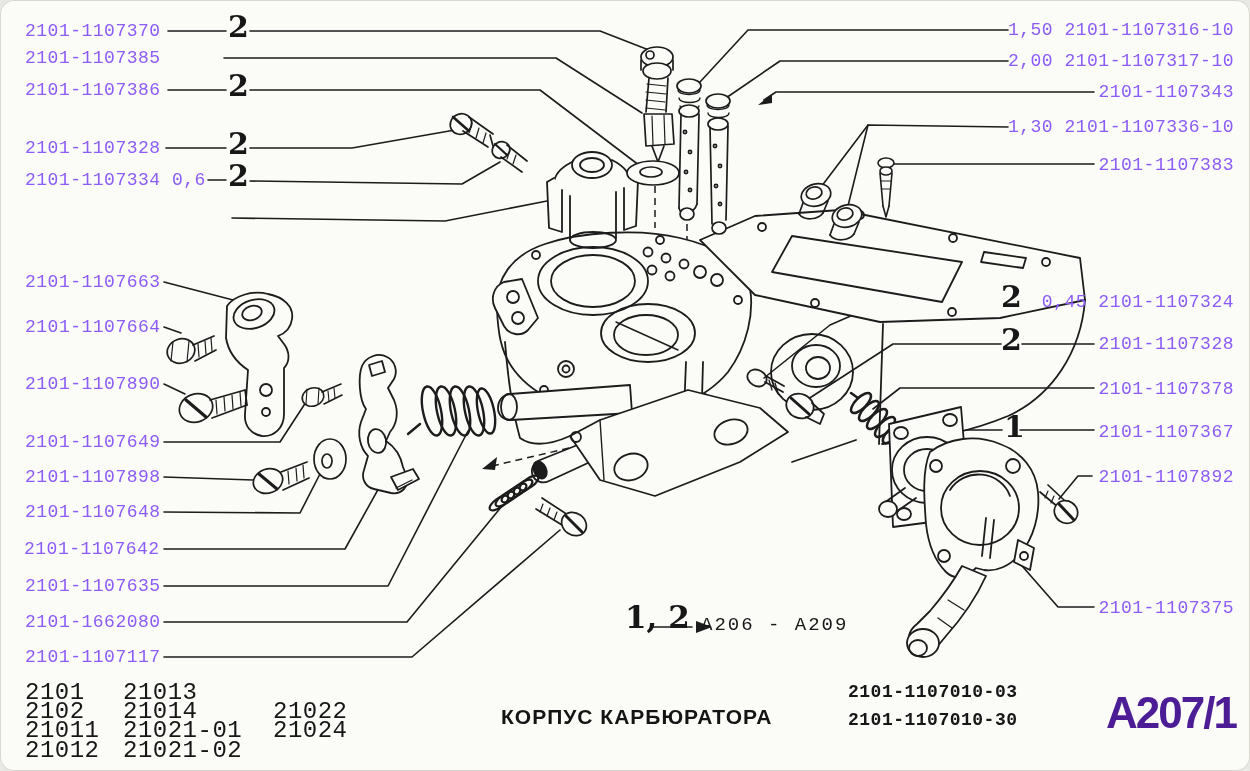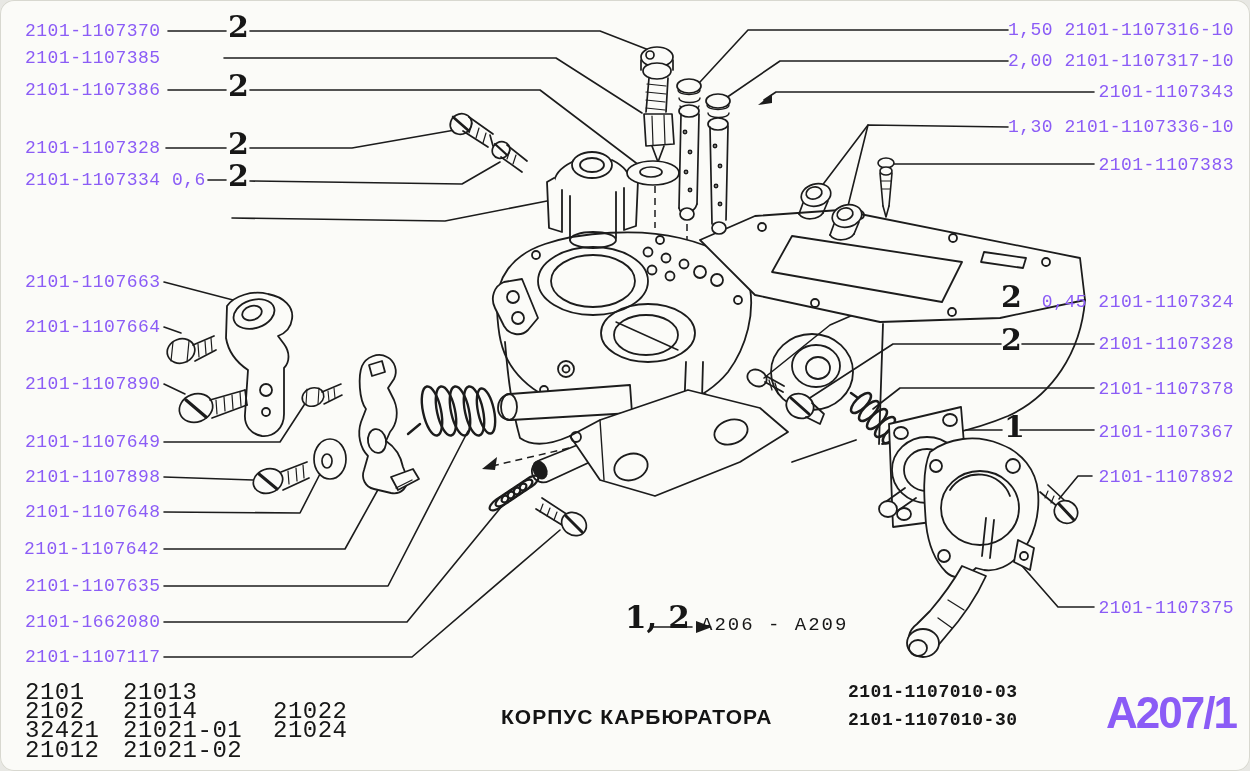--- a/index.html
+++ b/index.html
@@ -42,21 +42,21 @@
     font-size:19px;letter-spacing:2px;color:#171717;white-space:nowrap;
   }
   .title{
     position:absolute;left:487px;top:705px;
     font-family:"Liberation Sans", sans-serif;
     font-weight:700;font-size:21px;letter-spacing:1px;color:#141414;white-space:nowrap;margin-left:14px;
   }
   .sheet-code{
     position:absolute;left:1106px;top:688px;
     font-family:"Liberation Sans", sans-serif;
-    font-weight:700;font-size:44px;letter-spacing:-2px;color:#8b5cf6;white-space:nowrap;
+    font-weight:700;font-size:44px;letter-spacing:-2px;color:#4c1d95;white-space:nowrap;
   }
   .asm{position:absolute;left:848px;font-weight:700;font-size:18px;letter-spacing:0.5px;white-space:nowrap;}
   .apcol{position:absolute;font-size:24px;line-height:19.2px;letter-spacing:0.5px;}
   .apcol div{height:19.2px;}
 </style>
 </head>
 <body>
 
 <div class="page">
 
@@ -441,21 +441,21 @@
 
   <div class="title">КОРПУС КАРБЮРАТОРА</div>
   <div class="sheet-code">A207/1</div>
 
   <div class="asm" style="top:682px">2101-1107010-03</div>
   <div class="asm" style="top:710px">2101-1107010-30</div>
 
   <div class="apcol" style="left:25px;top:683px">
     <div>2101</div>
     <div>2102</div>
-    <div>32421</div>
+    <div>21011</div>
     <div>21012</div>
   </div>
   <div class="apcol" style="left:123px;top:683px">
     <div>21013</div>
     <div>21014</div>
     <div>21021-01</div>
     <div>21021-02</div>
   </div>
   <div class="apcol" style="left:273px;top:702px">
     <div>21022</div>

